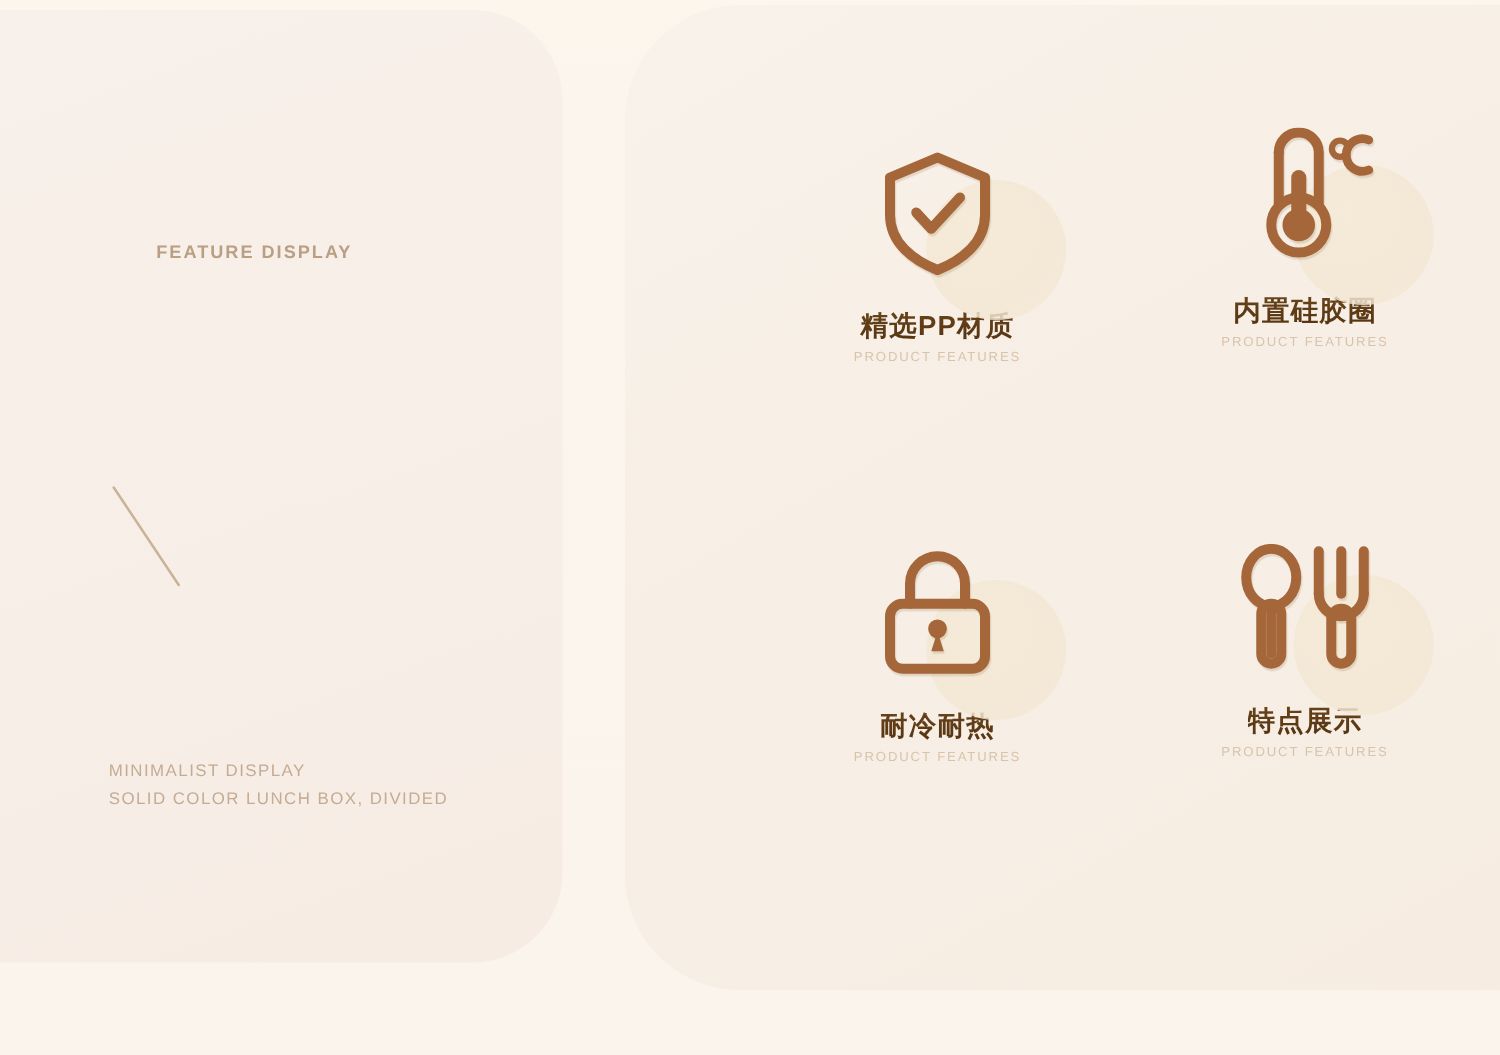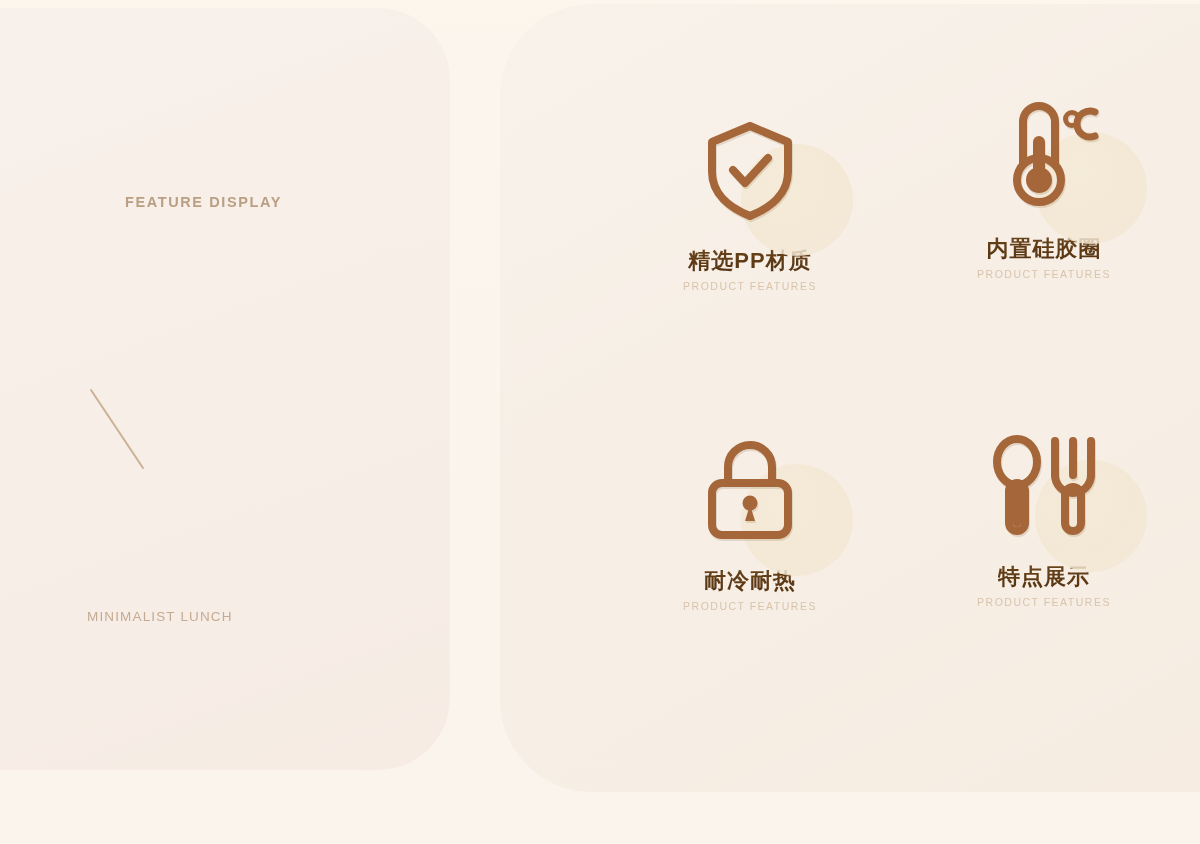--- a/index.html
+++ b/index.html
@@ -185,21 +185,22 @@
 
     <div id="left-content">
       <div id="page-subtitle">FEATURE DISPLAY</div>
     </div>
 
     <svg id="diagonal-rule" viewBox="0 0 92 84">
       <line x1="2" y1="4" x2="54" y2="82" stroke="#c9b296" stroke-width="2" stroke-linecap="round"></line>
     </svg>
 
     <div id="left-footer">
-      <div>MINIMALIST LUNCH</div>
+      <div>MINIMALIST DISPLAY</div>
+      <div>SOLID COLOR LUNCH BOX, DIVIDED</div>
     </div>
 
   </section>
 
   <section id="right-panel"></section>
 
   <div id="feature-grid">
 
     <article class="feature-card card-1">
       <div class="icon-wrap">

